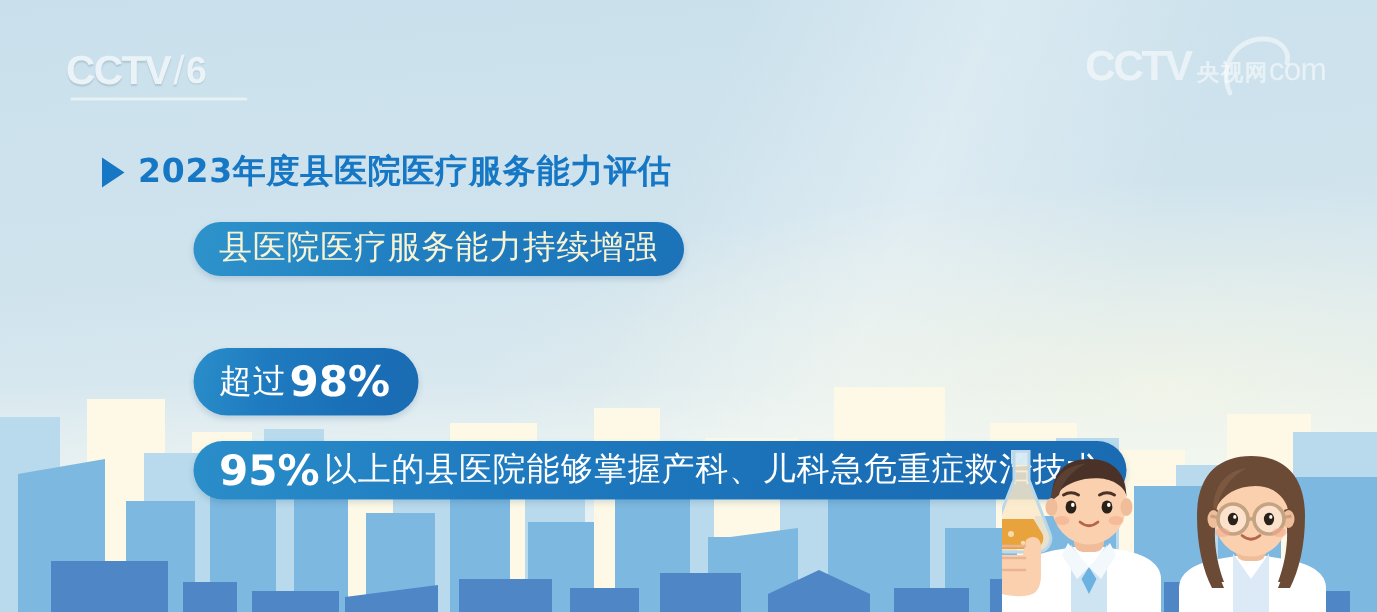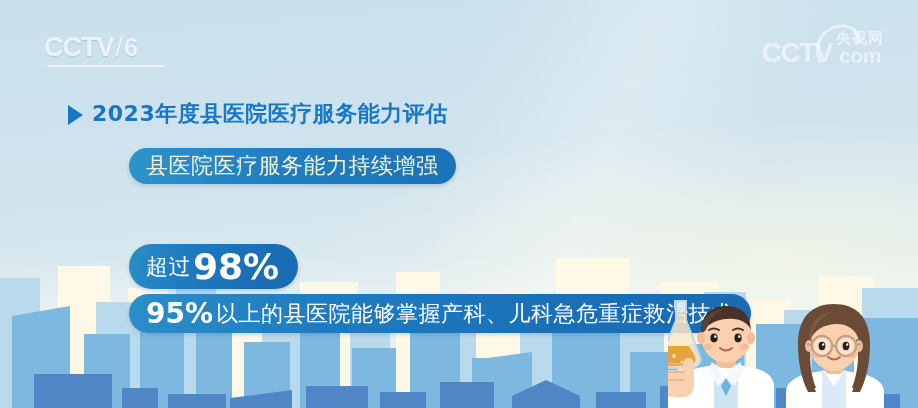--- a/index.html
+++ b/index.html
@@ -132,34 +132,34 @@
   }
   .wm-cctv {
     font-size: 28px;
     font-weight: bold;
     color: #ffffff;
     letter-spacing: -1.5px;
     line-height: 28px;
   }
   .wm-right {
     display: flex;
-    flex-direction: column;
-    align-items: center;
+    flex-direction: row;
+    align-items: flex-end;
     padding-bottom: 1px;
   }
   .wm-cn {
     font-size: 15px;
     font-weight: bold;
     color: #ffffff;
     letter-spacing: 1px;
     line-height: 16px;
   }
   .wm-com {
     font-size: 21px;
-    font-weight: bold;
+    font-weight: normal;
     color: #ffffff;
     letter-spacing: -0.5px;
     line-height: 20px;
   }
   .wm-arc {
     position: absolute;
     right: 58px;
     top: 24px;
     width: 46px;
     height: 40px;
@@ -229,26 +229,26 @@
 
   #pill2 {
     left: 129px;
     top: 196px;
     height: 36px;
   }
   #pill2 .pill-text { font-size: 22px; }
 
   #pill3 {
     left: 129px;
-    top: 244px;
+    top: 232px;
     height: 45px;
   }
   #pill3 .pill-text { font-size: 22px; }
   #pill3 .pill-num {
-    font-size: 36px;
+    font-size: 28px;
     margin: 0 2px;
   }
 
   #pill4 {
     left: 129px;
     top: 294px;
     height: 39px;
   }
   #pill4 .pill-text { font-size: 22px; }
   #pill4 .pill-num {

